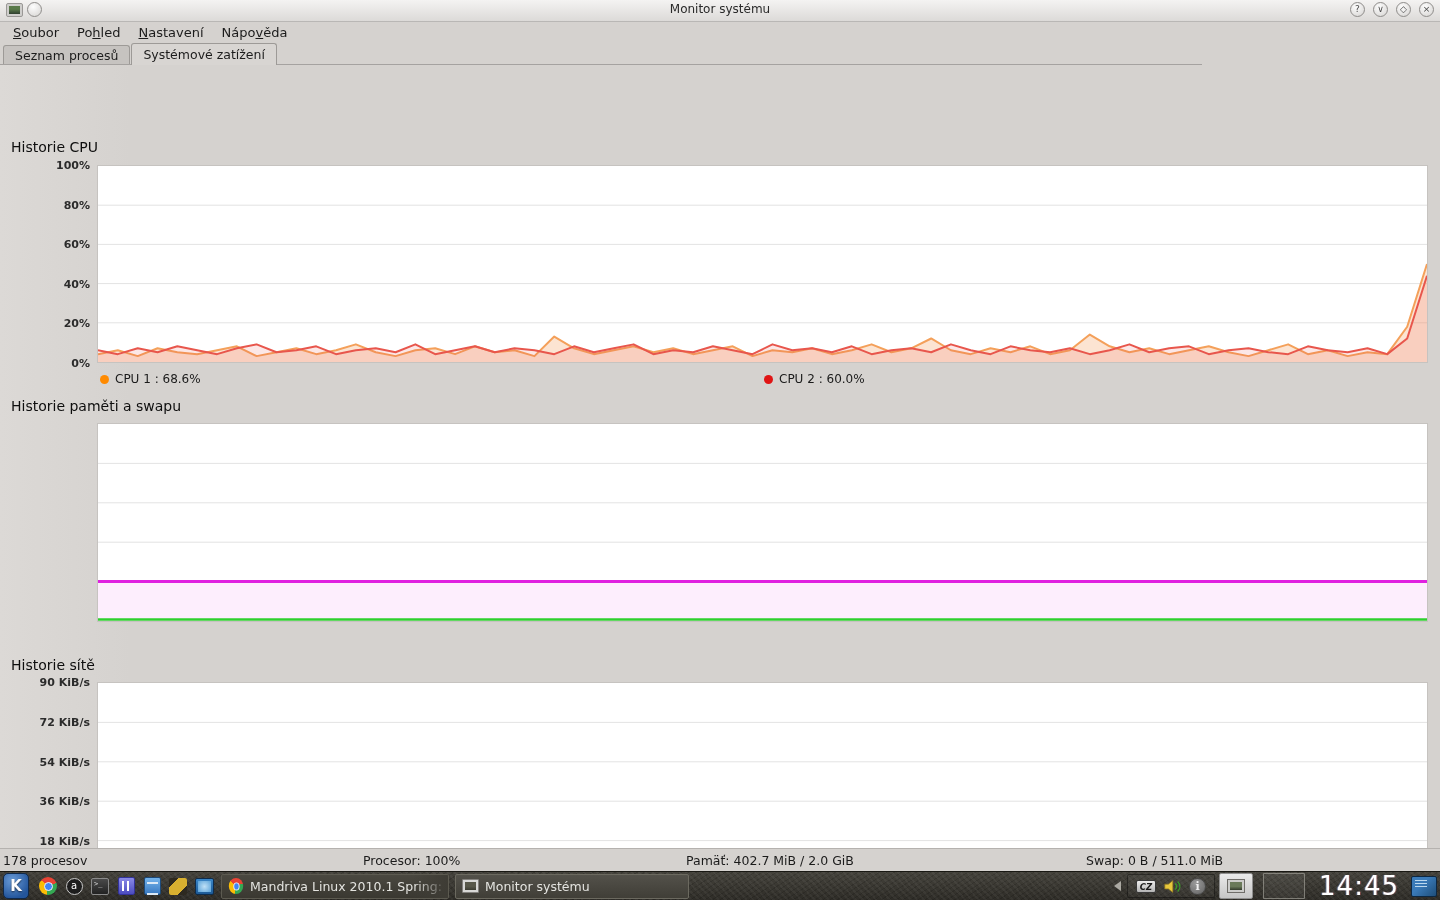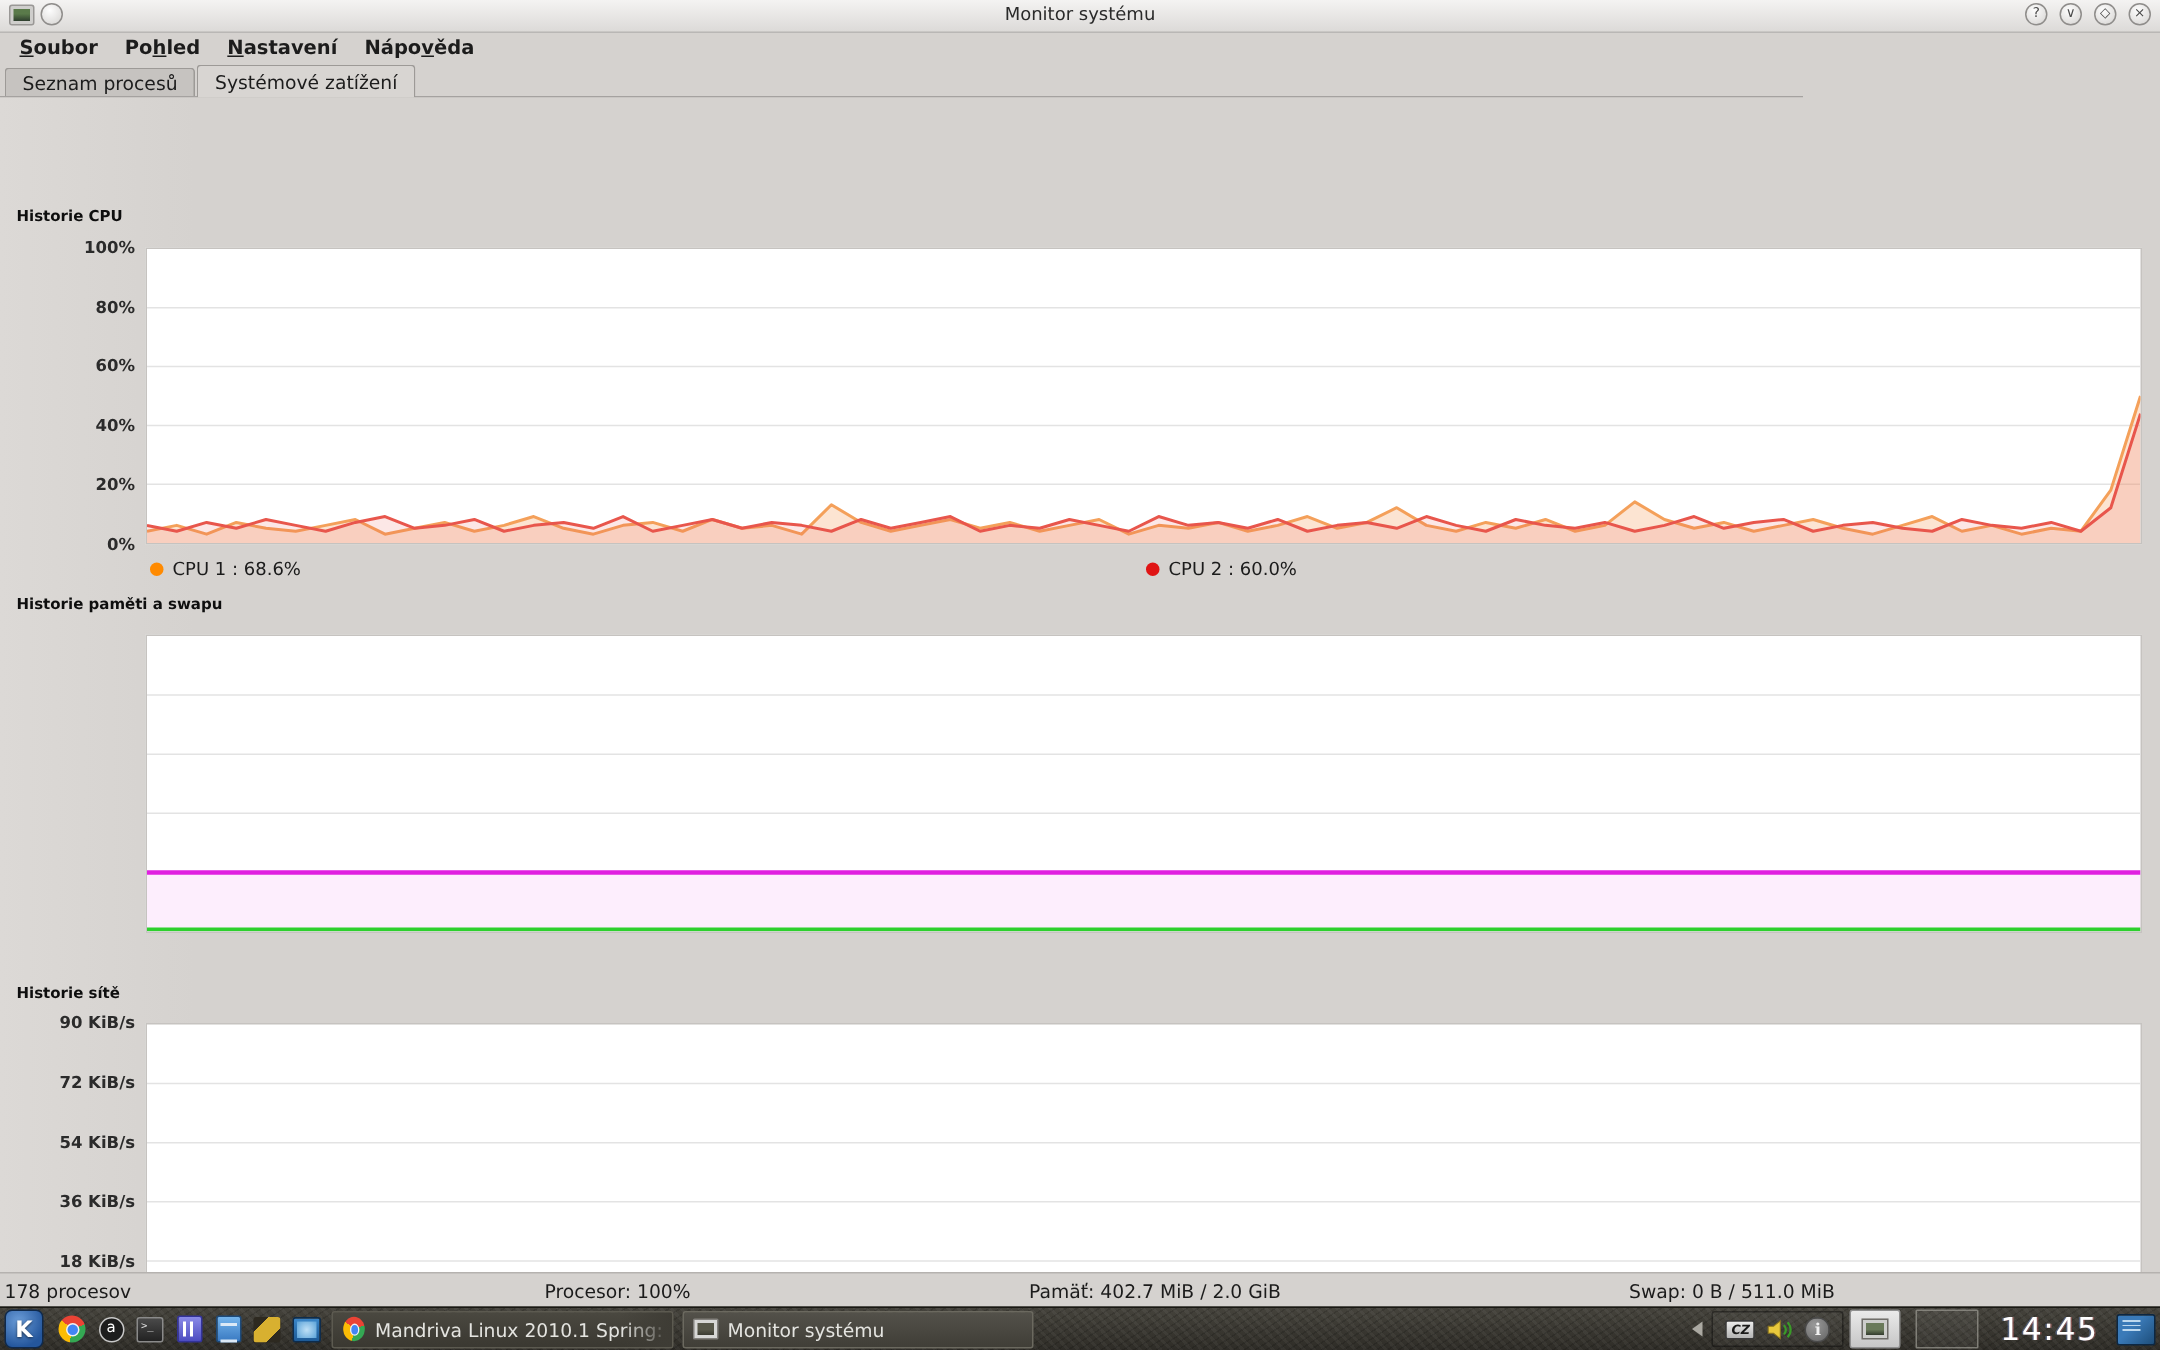--- a/index.html
+++ b/index.html
@@ -15,35 +15,35 @@
   .appicon i{position:absolute;inset:2px;background:linear-gradient(#5a7a4a 40%,#2e3e2e);display:block;}
   .pinbtn{position:absolute;left:27px;top:2px;}
   .circle-btn{width:15px;height:15px;border-radius:50%;border:1px solid #8f8d8b;box-sizing:border-box;
     background:radial-gradient(circle at 40% 30%,#fdfdfd,#d5d3d1);color:#4a4a4a;
     font-size:9px;line-height:13px;text-align:center;display:inline-block;}
   .tb-right{position:absolute;right:6px;top:2px;display:flex;gap:8px;}
 
   
   .menubar{position:absolute;left:0;top:22px;width:1440px;height:21px;display:flex;
     align-items:center;padding-left:4px;font-size:13px;color:#1c1c1c;}
-  .menu-item{padding:2px 9px;cursor:default;font-weight:bold;}
+  .menu-item{padding:2px 9px;cursor:default;}
   .menu-item .accel{text-decoration:underline;}
 
   
   .tabbar{position:absolute;left:0;top:43px;width:1202px;height:22px;
     border-bottom:1px solid #a5a2a0;display:flex;align-items:flex-end;padding-left:3px;box-sizing:border-box;}
   .tab{font-size:12.5px;color:#1c1c1c;padding:0 11px;border:1px solid #9d9a97;border-bottom:none;
     border-radius:3px 3px 0 0;margin-right:1px;white-space:nowrap;box-sizing:border-box;}
   .tab.inactive{background:#c6c3c0;height:19px;line-height:19px;}
   .tab.active{background:#d8d5d2;height:22px;line-height:22px;position:relative;top:1px;}
 
   
   .content{position:absolute;left:0;top:65px;width:1440px;height:783px;
     background:linear-gradient(to right,#dcd9d6 0,#d5d2cf 130px);}
-  .sec-title{position:absolute;left:11px;margin:0;font-size:10px;font-weight:bold;color:#0e0e0e;}
+  .sec-title{position:absolute;left:11px;margin:0;font-size:14px;font-weight:normal;color:#0e0e0e;}
   .plot{position:absolute;left:97px;width:1331px;background:#fff;border:1px solid #c6c3c0;box-sizing:border-box;}
   .ticks{position:absolute;left:0;width:90px;font-weight:bold;}
   .ticks span{position:absolute;right:0;transform:translateY(-50%);font-size:11px;color:#2b2b2b;white-space:nowrap;}
   .legend{position:absolute;left:0;width:1440px;height:16px;}
   .legend-item{position:absolute;display:flex;align-items:center;gap:6px;height:16px;}
   .dot{width:9px;height:9px;border-radius:50%;display:inline-block;}
   .llabel{font-size:12px;color:#1b1b1b;white-space:nowrap;}
 
   
   .statusbar{position:absolute;left:0;top:848px;width:1440px;height:23px;
@@ -112,21 +112,21 @@
     border:1px solid #4a4a4a;color:#efefef;font-family:"DejaVu Serif",serif;font-size:11px;font-weight:bold;
     text-align:center;line-height:16px;box-sizing:border-box;}
   .tray-slot{height:26px;box-sizing:border-box;display:flex;align-items:center;justify-content:center;}
   .tray-slot.hl{width:34px;background:linear-gradient(#eaeaea,#c6c6c6);border:1px solid #8f8f8f;border-radius:2px;}
   .tray-slot.hl .mini-monitor{width:18px;height:14px;background:#cdcdcb;border:1px solid #6f6d69;
     position:relative;box-sizing:border-box;}
   .tray-slot.hl .mini-monitor::after{content:'';position:absolute;inset:2px;
     background:linear-gradient(#6a7a5a 55%,#333b2d);}
   .tray-slot.empty{width:42px;border:1px solid rgba(150,148,140,.75);background:rgba(255,255,255,.05);
     border-radius:1px;margin-left:6px;}
-  .clock{color:#ffffff;font-size:21px;letter-spacing:1px;margin:0 8px 0 10px;
+  .clock{color:#ffffff;font-size:26px;letter-spacing:1px;margin:0 8px 0 10px;
     text-shadow:1px 0 0 rgba(255,130,130,.35),-1px 0 0 rgba(130,170,255,.35);}
   .show-desktop{width:26px;height:21px;border-radius:2px;border:1px solid #0d2741;box-sizing:border-box;
     background:linear-gradient(135deg,#3a7ab8 0 40%,#1e4e7a);position:relative;}
   .show-desktop::after{content:'';position:absolute;left:3px;top:3px;width:12px;height:8px;
     background:repeating-linear-gradient(#bcd8ee 0 1px,transparent 1px 3px);}
 </style>
 </head>
 <body>
 
 <div class="window">

